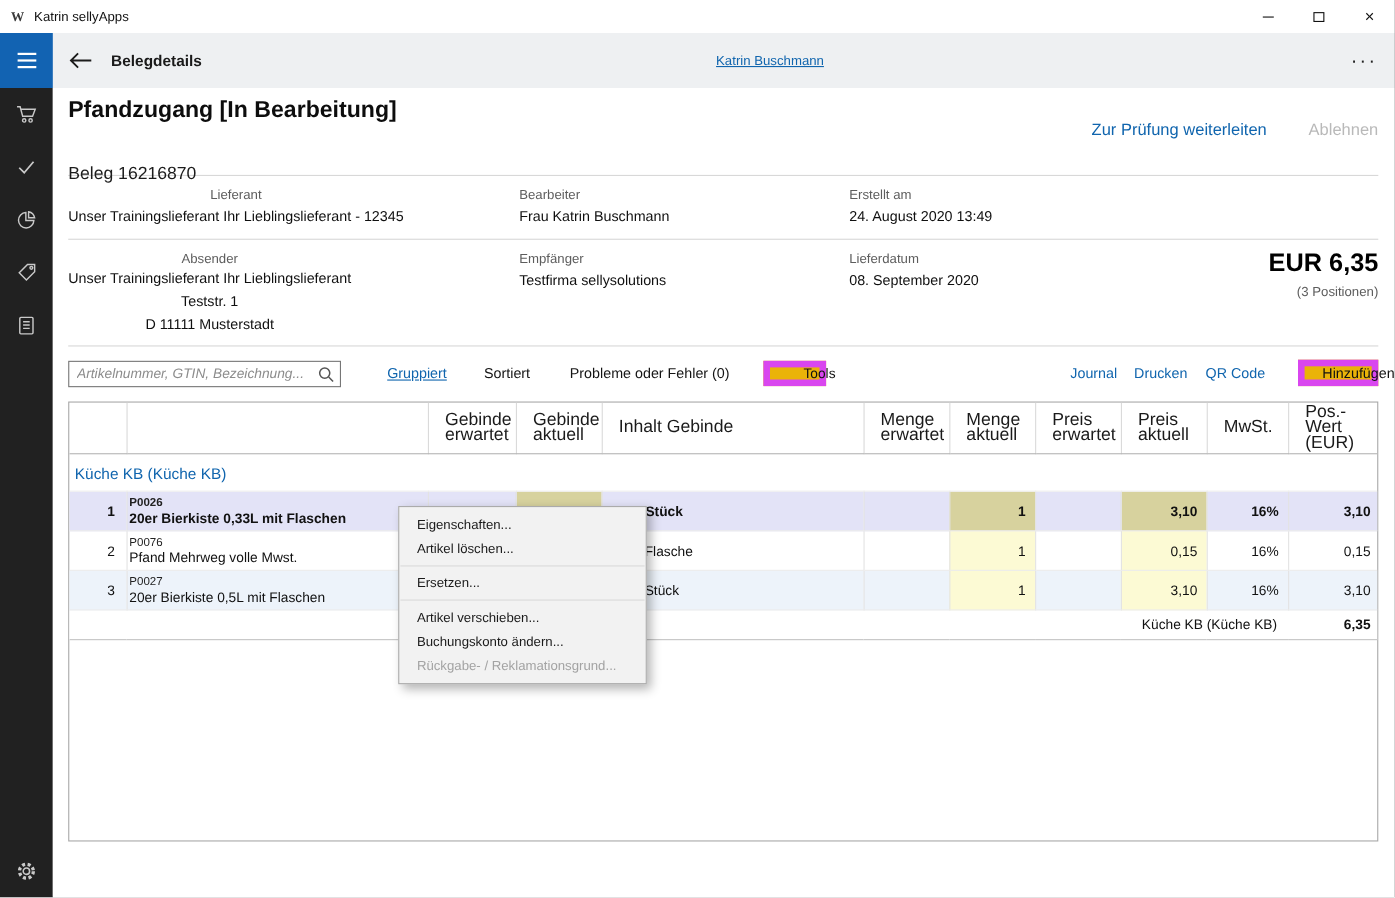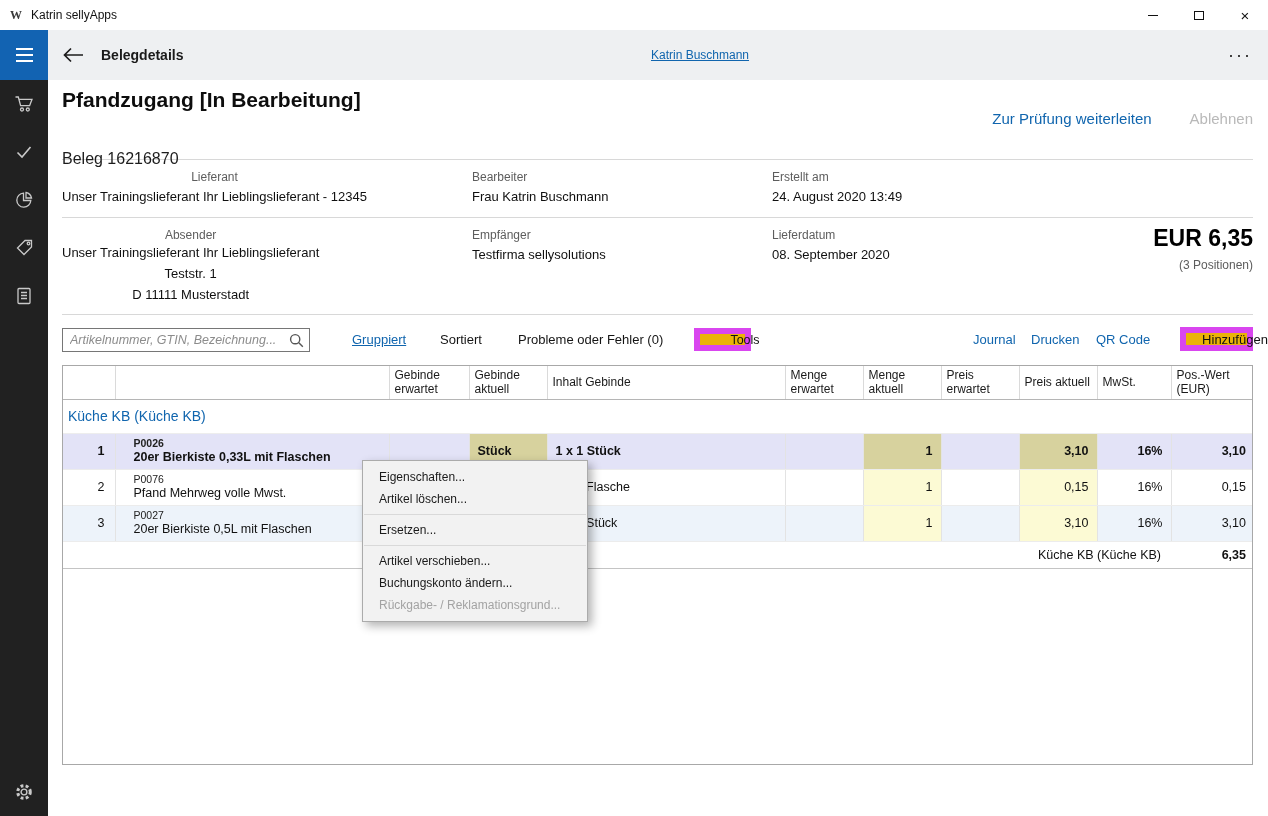--- a/index.html
+++ b/index.html
@@ -67,27 +67,27 @@
   .btn { background:#eab308; border:6px solid #d946ef; font-size:12.5px; color:#111; display:flex; align-items:center; justify-content:center; cursor:pointer;padding-left:45px; }
   .tools-btn { position:absolute; left:632px; top:13px; width:38px; height:23px; }
   .tb-journal { left:911px; color:var(--accent,#1065ae); }
   .tb-drucken { left:969px; color:var(--accent,#1065ae); }
   .tb-qr { left:1034px; color:var(--accent,#1065ae); }
   .add-btn { position:absolute; right:0; top:12px; width:73px; height:24px; gap:8px; font-size:13px; }
 
   
   .table-wrap { position:relative; height:400px; border:1px solid #a8a8a8; overflow:hidden; background:#fff; }
   table { width:100%; border-collapse:collapse; table-layout:fixed; }
-  th { height:33px; padding:2px 5px; font-size:12px; font-weight:normal; color:#1a1a1a; text-align:left; vertical-align:middle; border-right:1px solid #dadada; border-bottom:1px solid #b5b5b5; line-height:14px; }
+  th { height:33px; padding:2px 15px; font-size:16px; font-weight:normal; color:#1a1a1a; text-align:left; vertical-align:middle; border-right:1px solid #dadada; border-bottom:1px solid #b5b5b5; line-height:14px; }
   th:last-child { border-right:none; }
   .group-row td { padding:0 5px; height:34px; font-size:14px; color:var(--accent,#1065ae); border-bottom:1px solid #ededed; cursor:pointer; }
   .item-row td { height:36px; padding:2px 8px; font-size:12.5px; color:#111; border-right:1px solid #e3e3e3; border-bottom:1px solid #ececec; vertical-align:middle; }
   .item-row td:last-child { border-right:none; }
   td.num { text-align:right; padding-right:10px; }
-  td.desc { padding-left:18px; }
+  td.desc { padding-left:2px; }
   .code { font-size:10.5px; line-height:13px; color:#222; }
   .iname { font-size:12.5px; line-height:15px; }
   td.r { text-align:right; }
   tr.selected td { background:var(--selected-row-bg,#e3e3f7); font-weight:bold; }
   tr.selected td.hl { background:var(--khaki-cell-bg,#d7d29e); }
   tr.alt td { background:var(--alt-row-bg,#edf3fa); }
   tr.item-row td.hl-y { background:var(--yellow-cell-bg,#fcfad4); }
   .summary-row td { height:27px; border-top:1px solid #c4c4c4; border-bottom:1px solid #c4c4c4; font-size:12.5px; color:#111; background:#fff; }
   .sum-label { text-align:right; padding-right:10px; }
   .sum-value { text-align:right; padding-right:8px; font-weight:bold; }

